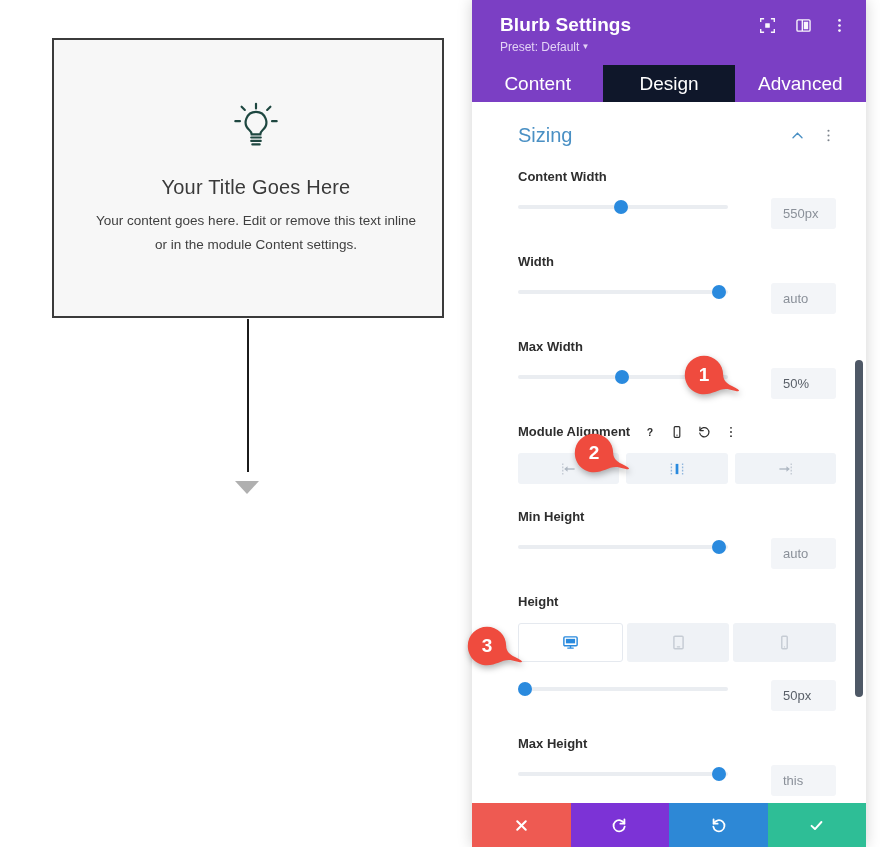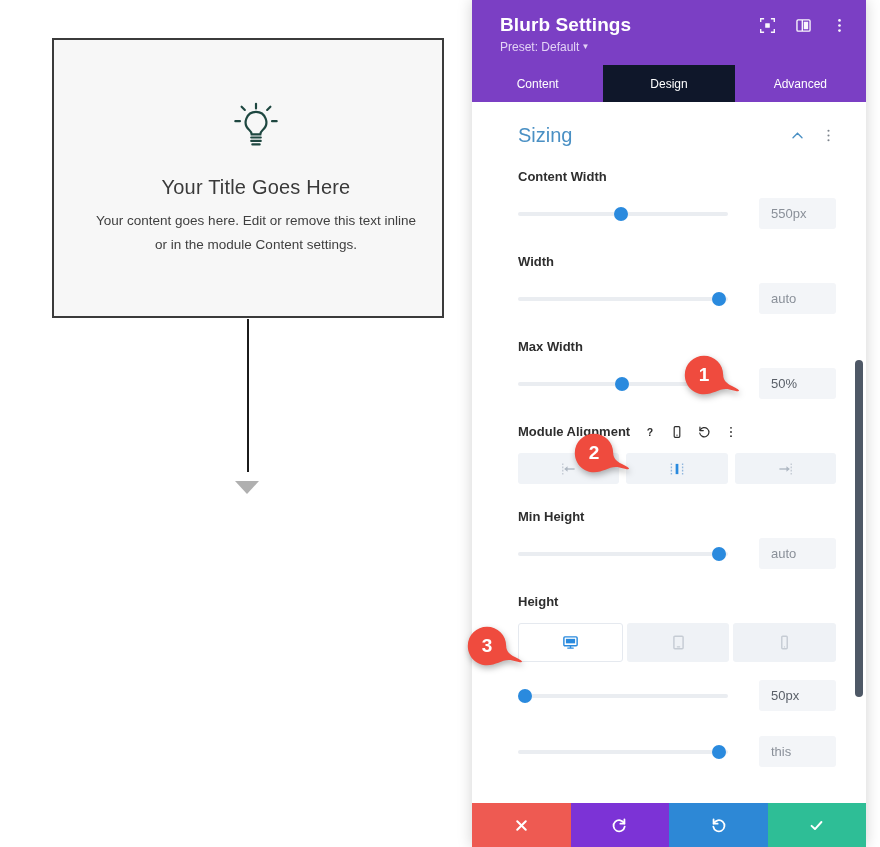--- a/index.html
+++ b/index.html
@@ -49,37 +49,37 @@
   .panel-header { background: #7b3fc4; padding: 14px 20px 11px 28px; position: relative; }
   .panel-title { color: #fff; font-size: 19px; font-weight: 600; letter-spacing: .1px; }
   .panel-preset { color: #e3d3f5; font-size: 12px; margin-top: 4px; }
   .preset-caret { font-size: 8px; margin-left: 2px; vertical-align: 2px; }
   .header-icons { position: absolute; right: 18px; top: 17px; display: flex; gap: 19px; align-items: center; }
   .hicon { width: 17px; height: 17px; opacity: .96; }
 
   .tabs { display: flex; background: #7b3fc4; height: 37px; }
   .tab {
     flex: 1; display: flex; align-items: center; justify-content: center;
-    color: #ffffff; font-size: 12px; cursor: pointer;
+    color: #ffffff; font-size: 19px; cursor: pointer;
   }
   .tab.active { background: #0f172a; font-weight: 400; }
 
   .panel-body { flex: 1; overflow: hidden; position: relative; background: #fff; padding: 0 0 0 16px; }
   .body-inner { padding: 22px 30px 0 30px; }
 
   .section-head { display: flex; align-items: center; margin-bottom: 22px; }
   .section-title { color: #4a90c4; font-size: 20px; font-weight: 400; flex: 1; }
   .section-actions { display: flex; gap: 16px; align-items: center; }
 
   .field { margin-bottom: 25px; position: relative; }
   .field-label { font-size: 13px; color: #2e2e2e; font-weight: 700; margin-bottom: 14px; display: flex; align-items: center; }
   .label-icons { display: flex; gap: 13px; margin-left: 13px; align-items: center; }
   .label-icons svg { width: 14px; height: 14px; }
 
-  .slider-row { display: flex; align-items: center; gap: 4px; }
+  .slider-row { display: flex; align-items: flex-start; gap: 16px; }
   .slider { position: relative; width: 210px; height: 18px; flex: none; }
   .slider-track {
     position: absolute; left: 0; top: 7px; width: 210px; height: 4px;
     background: #eaedf1; border-radius: 2px;
   }
   .slider-knob {
     position: absolute; top: 2px; width: 14px; height: 14px; border-radius: 50%;
     background: #2a8ade;
   }
   .value-box {
@@ -330,20 +330,21 @@
           <div class="slider-row">
             <div class="slider">
               <div class="slider-track"></div>
               <div class="slider-knob" style="left:0px"></div>
             </div>
             <div class="value-box filled">50px</div>
           </div>
         </div>
 
         <div class="field">
+          <div class="field-label">Max Height</div>
           <div class="slider-row">
             <div class="slider">
               <div class="slider-track"></div>
               <div class="slider-knob" style="left:194px"></div>
             </div>
             <div class="value-box">this</div>
           </div>
         </div>
 
       </div>

